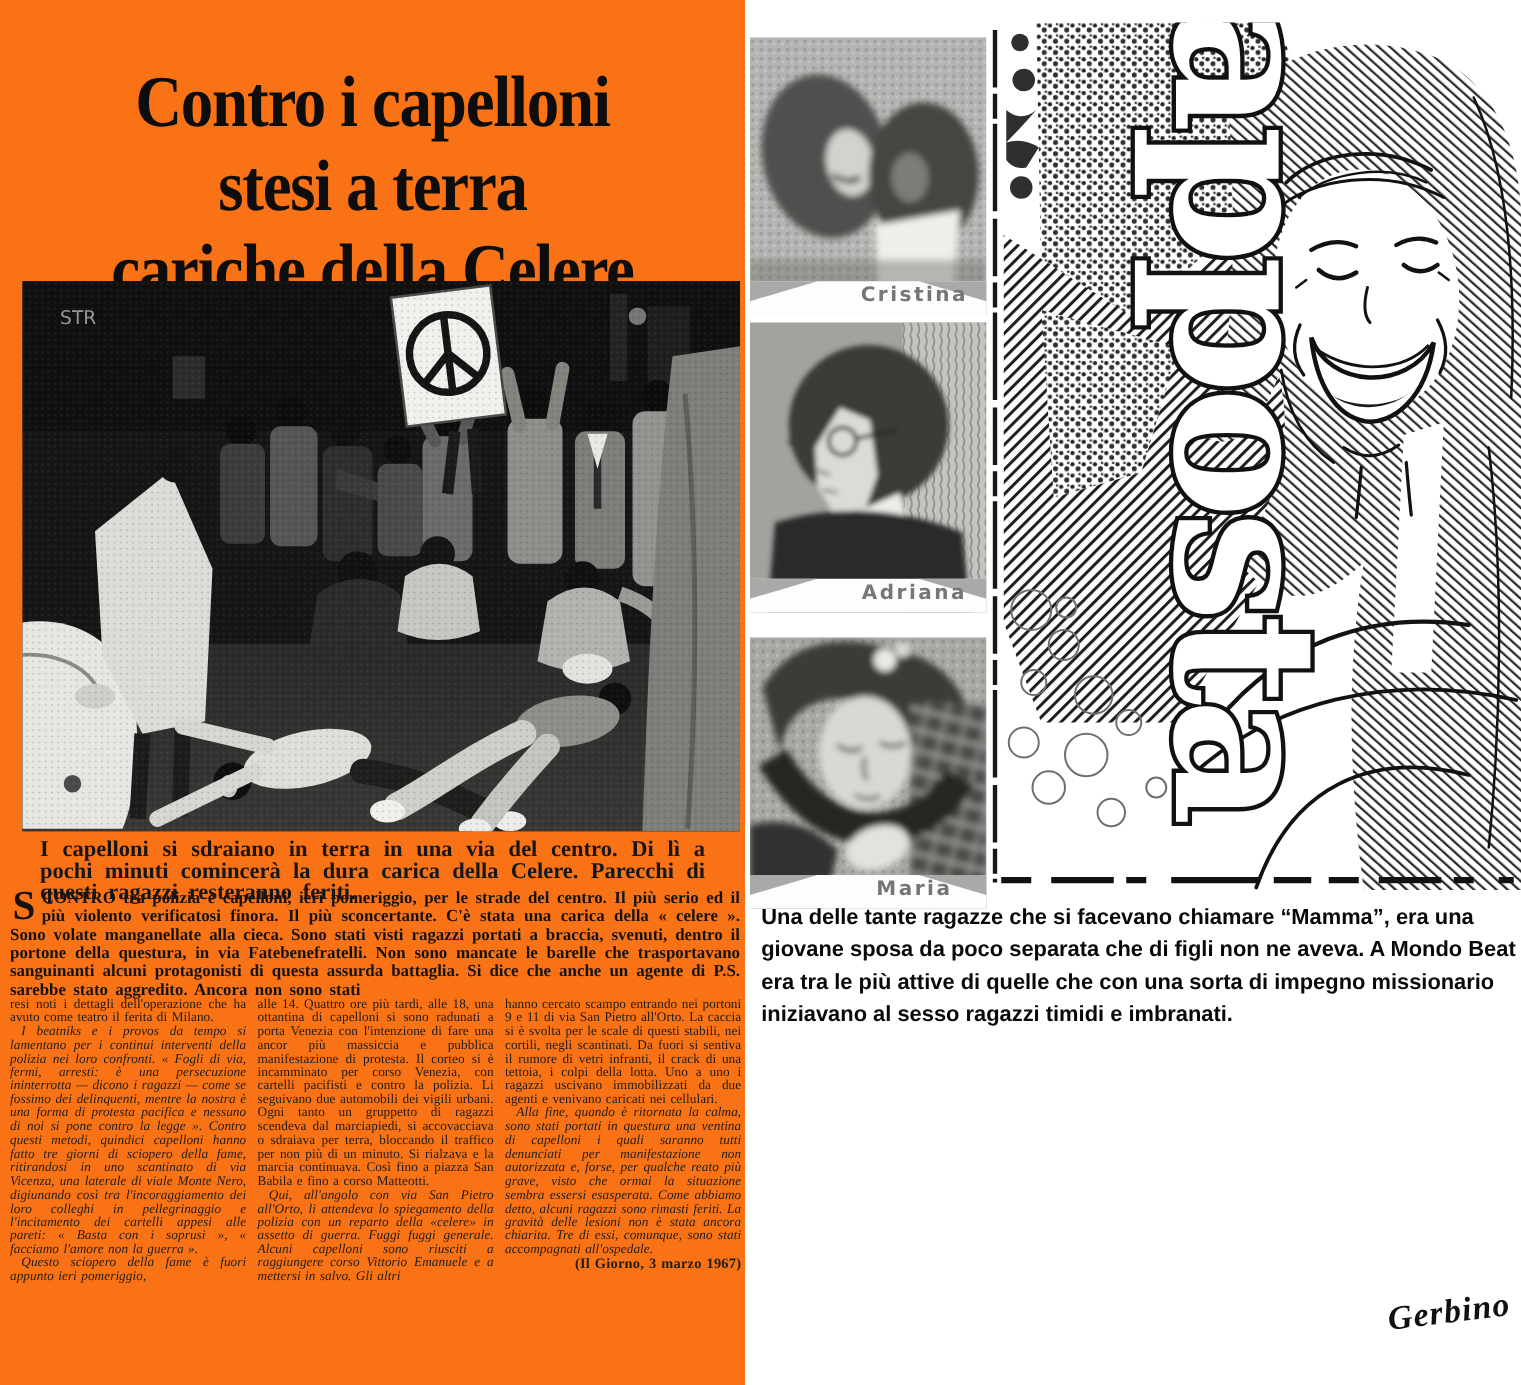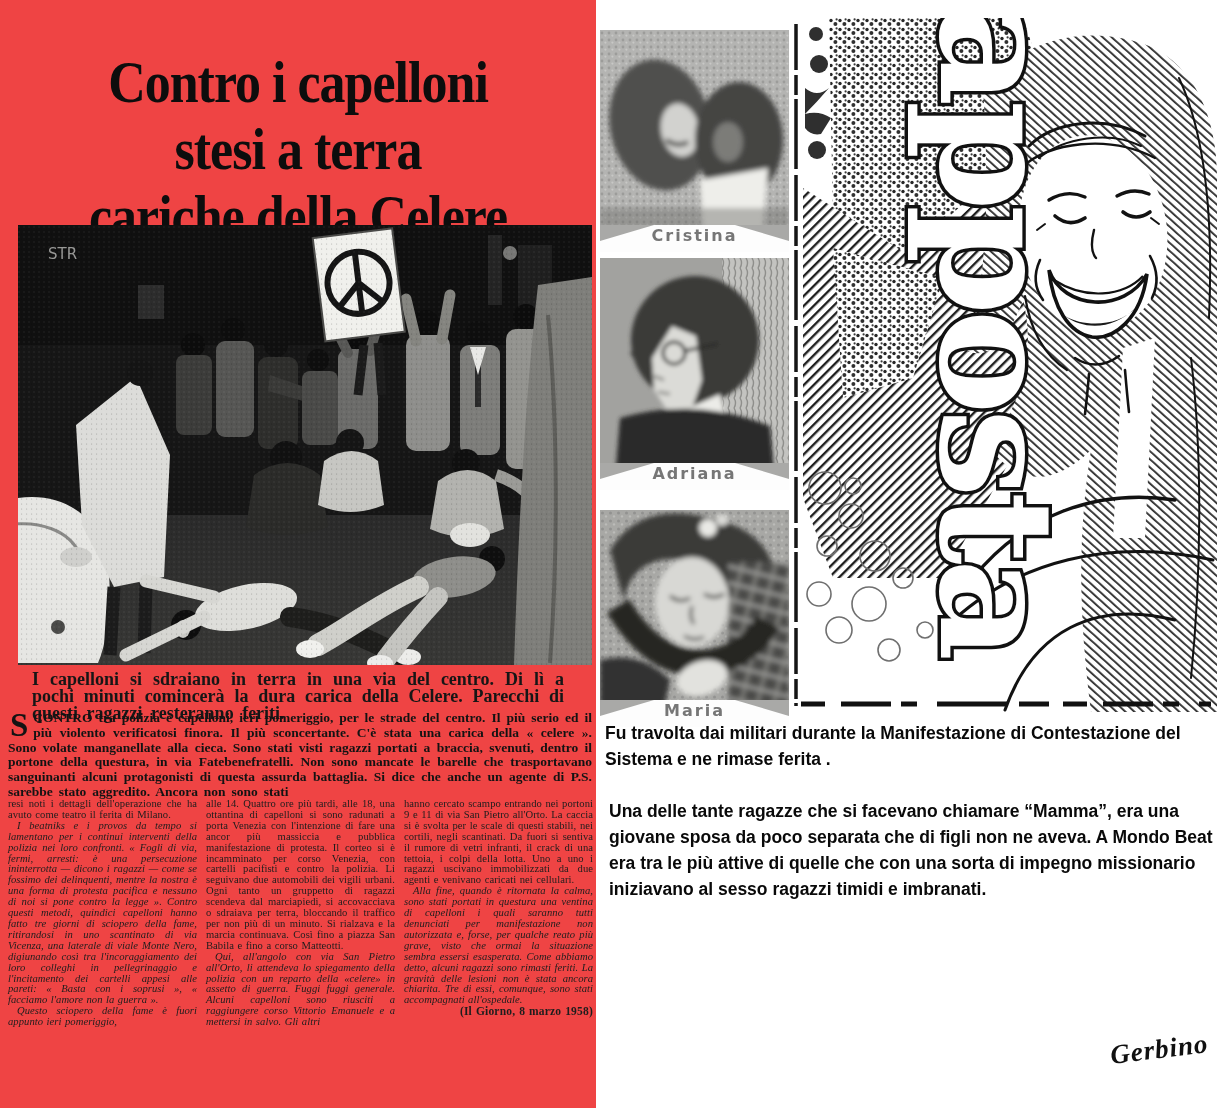--- a/index.html
+++ b/index.html
@@ -1,20 +1,20 @@
 <!DOCTYPE html>
 <html><head>
 <meta charset="utf-8">
 <style>
   html,body{margin:0;padding:0;background:#ffffff;}
   #stage{position:relative;width:1217px;height:1108px;background:#ffffff;overflow:hidden;
          font-family:"Liberation Serif", serif;color:#111;}
 
   
-  .np{position:absolute;left:0;top:0;width:596px;height:1108px;background:#ef4444;}
+  .np{position:absolute;left:0;top:0;width:596px;height:1108px;background:#f97316;}
   .np-headline{position:absolute;left:0;top:14px;width:596px;text-align:center;
     font-weight:bold;font-size:52px;line-height:60px;letter-spacing:-1px;color:#0d0d0d;
     transform:scaleY(1.12);transform-origin:top center;}
   .np-photo{position:absolute;left:18px;top:225px;width:574px;height:440px;background:#181818;}
   .np-photo svg{display:block;}
   .np-caption{position:absolute;left:32px;top:671px;width:532px;margin:0;
     font-weight:bold;font-size:18px;line-height:17px;text-align:justify;word-spacing:4px;color:#161616;}
   .np-lead{position:absolute;left:8px;top:711px;width:584px;margin:0;
     font-weight:bold;font-size:13.5px;line-height:14.8px;text-align:justify;word-spacing:2.5px;color:#131313;}
   .np-lead .dropcap{float:left;font-size:33px;line-height:27px;padding:1px 5px 0 2px;font-weight:bold;}
@@ -27,21 +27,21 @@
 
   
   .strip{position:absolute;left:600px;top:0;width:189px;}
   .pcard{position:absolute;left:0;width:189px;background:#bdbdbd;}
   .pcard svg{display:block;}
   .pband{position:absolute;left:0;bottom:0;width:189px;height:27px;background:#fdfdfd;}
   .pband .tri-l,.pband .tri-r{position:absolute;top:0;width:0;height:0;}
   .pband .tri-l{left:0;border-top:16px solid #a9a9a7;border-right:54px solid transparent;}
   .pband .tri-r{right:0;border-top:16px solid #a9a9a7;border-left:54px solid transparent;}
   .pband .plabel{position:absolute;left:0;top:1px;width:100%;text-align:center;
-    font-family:"DejaVu Sans", sans-serif;font-weight:bold;font-size:16px;letter-spacing:2px;color:#767676;}
+    font-family:"DejaVu Sans", sans-serif;font-weight:bold;font-size:16px;letter-spacing:2px;color:#767676;padding-left:37px;}
   #card-cristina{top:30px;height:222px;}
   #card-adriana{top:258px;height:232px;}
   #card-maria{top:510px;height:217px;}
 
   
   .art{position:absolute;left:793px;top:18px;width:424px;height:694px;background:#ffffff;}
 
   
   .bios{position:absolute;left:605px;top:720px;width:612px;
     font-family:"Liberation Sans", sans-serif;font-weight:bold;font-size:17.5px;line-height:26px;color:#090909;}
@@ -183,21 +183,21 @@
         <p class="ind">I beatniks e i provos da tempo si lamentano per i continui interventi della polizia nei loro confronti. « Fogli di via, fermi, arresti: è una persecuzione ininterrotta — dicono i ragazzi — come se fossimo dei delinquenti, mentre la nostra è una forma di protesta pacifica e nessuno di noi si pone contro la legge ». Contro questi metodi, quindici capelloni hanno fatto tre giorni di sciopero della fame, ritirandosi in uno scantinato di via Vicenza, una laterale di viale Monte Nero, digiunando così tra l'incoraggiamento dei loro colleghi in pellegrinaggio e l'incitamento dei cartelli appesi alle pareti: « Basta con i soprusi », « facciamo l'amore non la guerra ».</p>
         <p class="ind">Questo sciopero della fame è fuori appunto ieri pomeriggio,</p>
       </div>
       <div class="np-col">
         <p>alle 14. Quattro ore più tardi, alle 18, una ottantina di capelloni si sono radunati a porta Venezia con l'intenzione di fare una ancor più massiccia e pubblica manifestazione di protesta. Il corteo si è incamminato per corso Venezia, con cartelli pacifisti e contro la polizia. Li seguivano due automobili dei vigili urbani. Ogni tanto un gruppetto di ragazzi scendeva dal marciapiedi, si accovacciava o sdraiava per terra, bloccando il traffico per non più di un minuto. Si rialzava e la marcia continuava. Così fino a piazza San Babila e fino a corso Matteotti.</p>
         <p class="ind">Qui, all'angolo con via San Pietro all'Orto, li attendeva lo spiegamento della polizia con un reparto della «celere» in assetto di guerra. Fuggi fuggi generale. Alcuni capelloni sono riusciti a raggiungere corso Vittorio Emanuele e a mettersi in salvo. Gli altri</p>
       </div>
       <div class="np-col">
         <p>hanno cercato scampo entrando nei portoni 9 e 11 di via San Pietro all'Orto. La caccia si è svolta per le scale di questi stabili, nei cortili, negli scantinati. Da fuori si sentiva il rumore di vetri infranti, il crack di una tettoia, i colpi della lotta. Uno a uno i ragazzi uscivano immobilizzati da due agenti e venivano caricati nei cellulari.</p>
         <p class="ind">Alla fine, quando è ritornata la calma, sono stati portati in questura una ventina di capelloni i quali saranno tutti denunciati per manifestazione non autorizzata e, forse, per qualche reato più grave, visto che ormai la situazione sembra essersi esasperata. Come abbiamo detto, alcuni ragazzi sono rimasti feriti. La gravità delle lesioni non è stata ancora chiarita. Tre di essi, comunque, sono stati accompagnati all'ospedale.</p>
-        <p class="np-source">(Il Giorno, 8 marzo 1958)</p>
+        <p class="np-source">(Il Giorno, 3 marzo 1967)</p>
       </div>
     </div>
   </section>
 
   <aside class="strip">
 
     <div class="pcard" id="card-cristina">
       <svg width="189" height="222" viewBox="0 0 189 222" xmlns="http://www.w3.org/2000/svg">
         <defs>
           <pattern id="c1-mottle" width="7" height="7" patternUnits="userSpaceOnUse">
@@ -384,18 +384,17 @@
         </g>
       </g>
 
       <text transform="translate(148,-14) rotate(90)" font-family="DejaVu Serif, serif" font-weight="bold" font-size="158" letter-spacing="-6" fill="#ffffff" stroke="#111111" stroke-width="7" style="paint-order:stroke fill;">apposta</text>
 
       <path d="M8,686 H418" stroke="#111111" stroke-width="5" stroke-dasharray="24 16 50 10 16 20 70 12 30 14"></path>
     </svg>
   </div>
 
   <section class="bios">
-    <p class="gap">Fu travolta dai militari durante la Manifestazione di Contestazione del Sistema  e ne rimase ferita .</p>
     <p class="pad">Una delle tante ragazze che si facevano chiamare “Mamma”, era una giovane sposa da poco separata che di figli non ne aveva. A Mondo Beat era tra le più attive di quelle che con una sorta di impegno missionario iniziavano al sesso ragazzi timidi e imbranati.</p>
     <span class="signature">Gerbino</span>
   </section>
 
 </div>
 
 </body></html>

